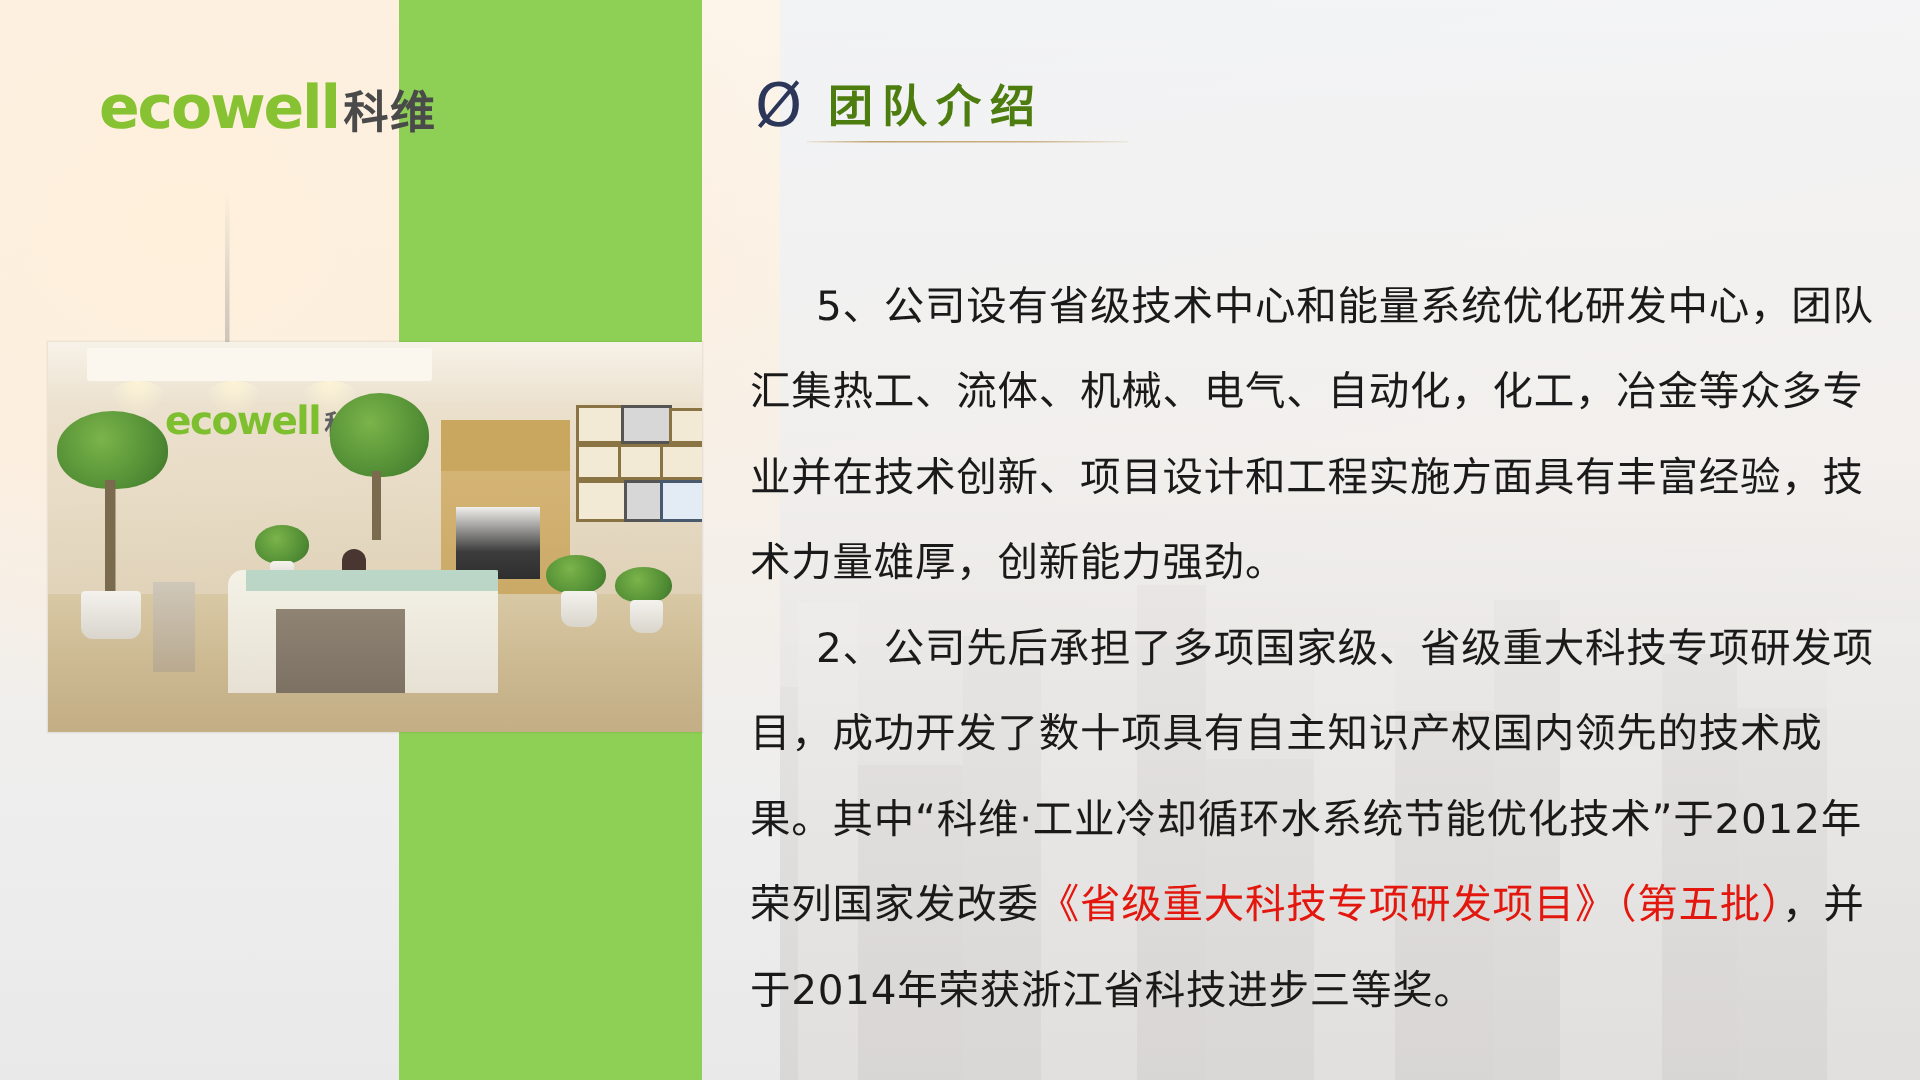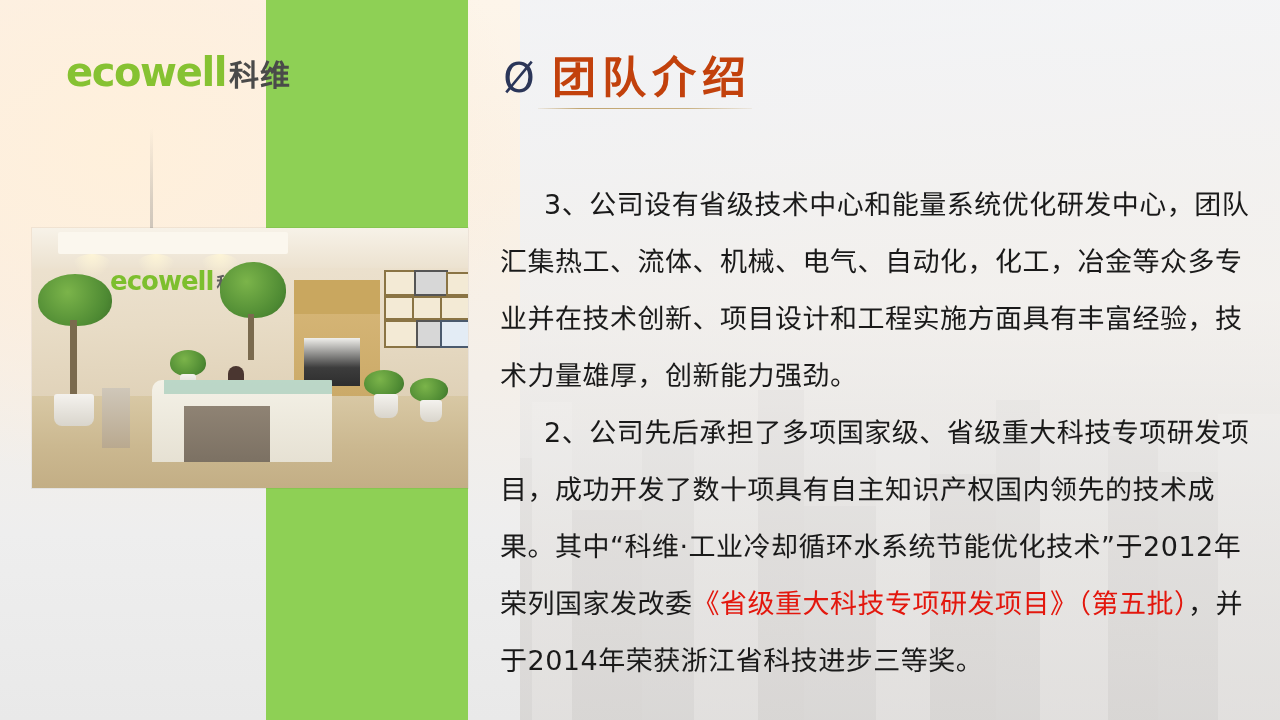--- a/index.html
+++ b/index.html
@@ -119,21 +119,21 @@
   .slogan-l2{position:absolute;left:138px;top:58px;font-size:30px;font-weight:700;
     color:#17a23f;letter-spacing:3px;line-height:1.2;}
 
   
   .heading{position:absolute;left:502px;top:54px;width:330px;}
   .head-row{display:flex;align-items:center;gap:16px;}
   .head-icon{width:34px;height:34px;flex:0 0 34px;
     display:flex;align-items:center;justify-content:center;
     font-size:40px;line-height:1;color:#2b3659;
     font-family:"DejaVu Sans",sans-serif;font-weight:400;}
-  .head-title{font-size:44px;font-weight:700;color:#c2410c;letter-spacing:6px;
+  .head-title{font-size:30px;font-weight:700;color:#4d7c0f;letter-spacing:6px;
     font-family:"DejaVu Sans","Liberation Sans",sans-serif;line-height:1.1;}
   .head-sub{margin-top:6px;text-align:center;font-size:24px;color:#4a5169;
     letter-spacing:2px;font-family:"Liberation Sans",sans-serif;padding-left:14px;}
   .head-rule{margin-top:6px;margin-left:36px;width:214px;height:1px;
     background:linear-gradient(90deg,rgba(196,170,122,.15) 0%,#c0a46f 20%,#c9b183 70%,rgba(196,170,122,.15) 100%);}
 
   
   .body-copy{
     position:absolute;left:500px;top:176px;width:750px;
     font-family:"DejaVu Sans","Liberation Sans",sans-serif;
@@ -241,17 +241,17 @@
 
   <div class="heading">
     <div class="head-row">
       <span class="head-icon">Ø</span>
       <span class="head-title">团队介绍</span>
     </div>
     <div class="head-rule"></div>
   </div>
 
   <div class="body-copy">
-    <p class="para"><span class="indent"></span><span>3、公司设有省级技术中心和能量系统优化研发中心，团队汇集热工、流体、机械、电气、自动化，化工，冶金等众多专业并在技术创新、项目设计和工程实施方面具有丰富经验，技术力量雄厚，创新能力强劲。</span></p>
+    <p class="para"><span class="indent"></span><span>5、公司设有省级技术中心和能量系统优化研发中心，团队汇集热工、流体、机械、电气、自动化，化工，冶金等众多专业并在技术创新、项目设计和工程实施方面具有丰富经验，技术力量雄厚，创新能力强劲。</span></p>
     <p class="para"><span class="indent"></span><span>2、公司先后承担了多项国家级、省级重大科技专项研发项目，成功开发了数十项具有自主知识产权国内领先的技术成果。其中“科维·工业冷却循环水系统节能优化技术”于2012年荣列国家发改委</span><span class="hl-red">《省级重大科技专项研发项目》（第五批）</span><span>，并于2014年荣获浙江省科技进步三等奖。</span></p>
   </div>
 
 </div>
 
 </body></html>

